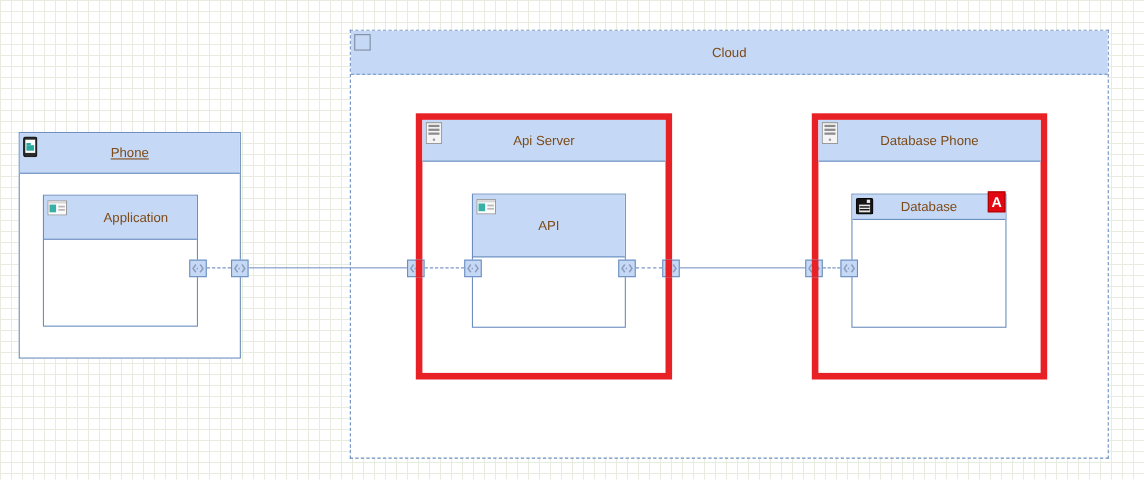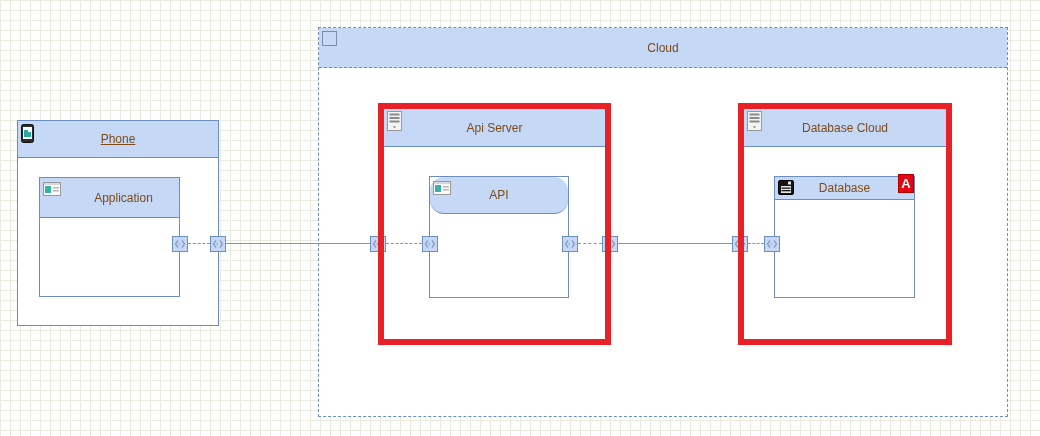--- a/index.html
+++ b/index.html
@@ -105,21 +105,21 @@
           <rect x="2.5" y="6" width="10" height="2" fill="#8a8a8a"></rect>
           <rect x="2.5" y="9.5" width="10" height="2" fill="#8a8a8a"></rect>
           <rect x="6.5" y="15" width="2" height="2" fill="#9a9a9a"></rect>
         </svg>
       </span>
       <span>Api Server</span>
     </div>
   </div>
 
   <div class="node" style="left:429px; top:176px; width:140px; height:122px;">
-    <div class="hdr" style="height:37px;border-radius:14px;">
+    <div class="hdr" style="height:57px;">
       <span class="corner-icon" style="top:4px;">
         <svg width="18" height="14" viewBox="0 0 18 14">
           <rect x="0.5" y="0.5" width="17" height="13" fill="#fbfbfb" stroke="#9a9a9a"></rect>
           <rect x="1" y="1" width="16" height="2" fill="#d7d7d7"></rect>
           <rect x="2" y="4" width="6" height="7" fill="#39b0a7"></rect>
           <rect x="10" y="5" width="6" height="1.6" fill="#b9b9b9"></rect>
           <rect x="10" y="8" width="6" height="1.6" fill="#b9b9b9"></rect>
         </svg>
       </span>
       <span>API</span>
@@ -130,21 +130,21 @@
     <div class="hdr" style="height:38px;">
       <span class="corner-icon" style="top:2px;">
         <svg width="15" height="20" viewBox="0 0 15 20">
           <rect x="0.5" y="0.5" width="14" height="19" fill="#f4f4f4" stroke="#9a9a9a"></rect>
           <rect x="2.5" y="2.5" width="10" height="2" fill="#8a8a8a"></rect>
           <rect x="2.5" y="6" width="10" height="2" fill="#8a8a8a"></rect>
           <rect x="2.5" y="9.5" width="10" height="2" fill="#8a8a8a"></rect>
           <rect x="6.5" y="15" width="2" height="2" fill="#9a9a9a"></rect>
         </svg>
       </span>
-      <span>Database Cloud</span>
+      <span>Database Phone</span>
     </div>
   </div>
 
   <div class="node" style="left:774px; top:176px; width:141px; height:122px;">
     <div class="hdr" style="height:23px;">
       <span class="corner-icon">
         <svg width="16" height="15" viewBox="0 0 16 15">
           <rect x="0.5" y="0.5" width="15" height="14" rx="1.5" fill="#151515" stroke="#000000"></rect>
           <rect x="10" y="1.5" width="3" height="3" fill="#e8e8e8"></rect>
           <rect x="3" y="6" width="10" height="7" fill="#e8e8e8"></rect>

